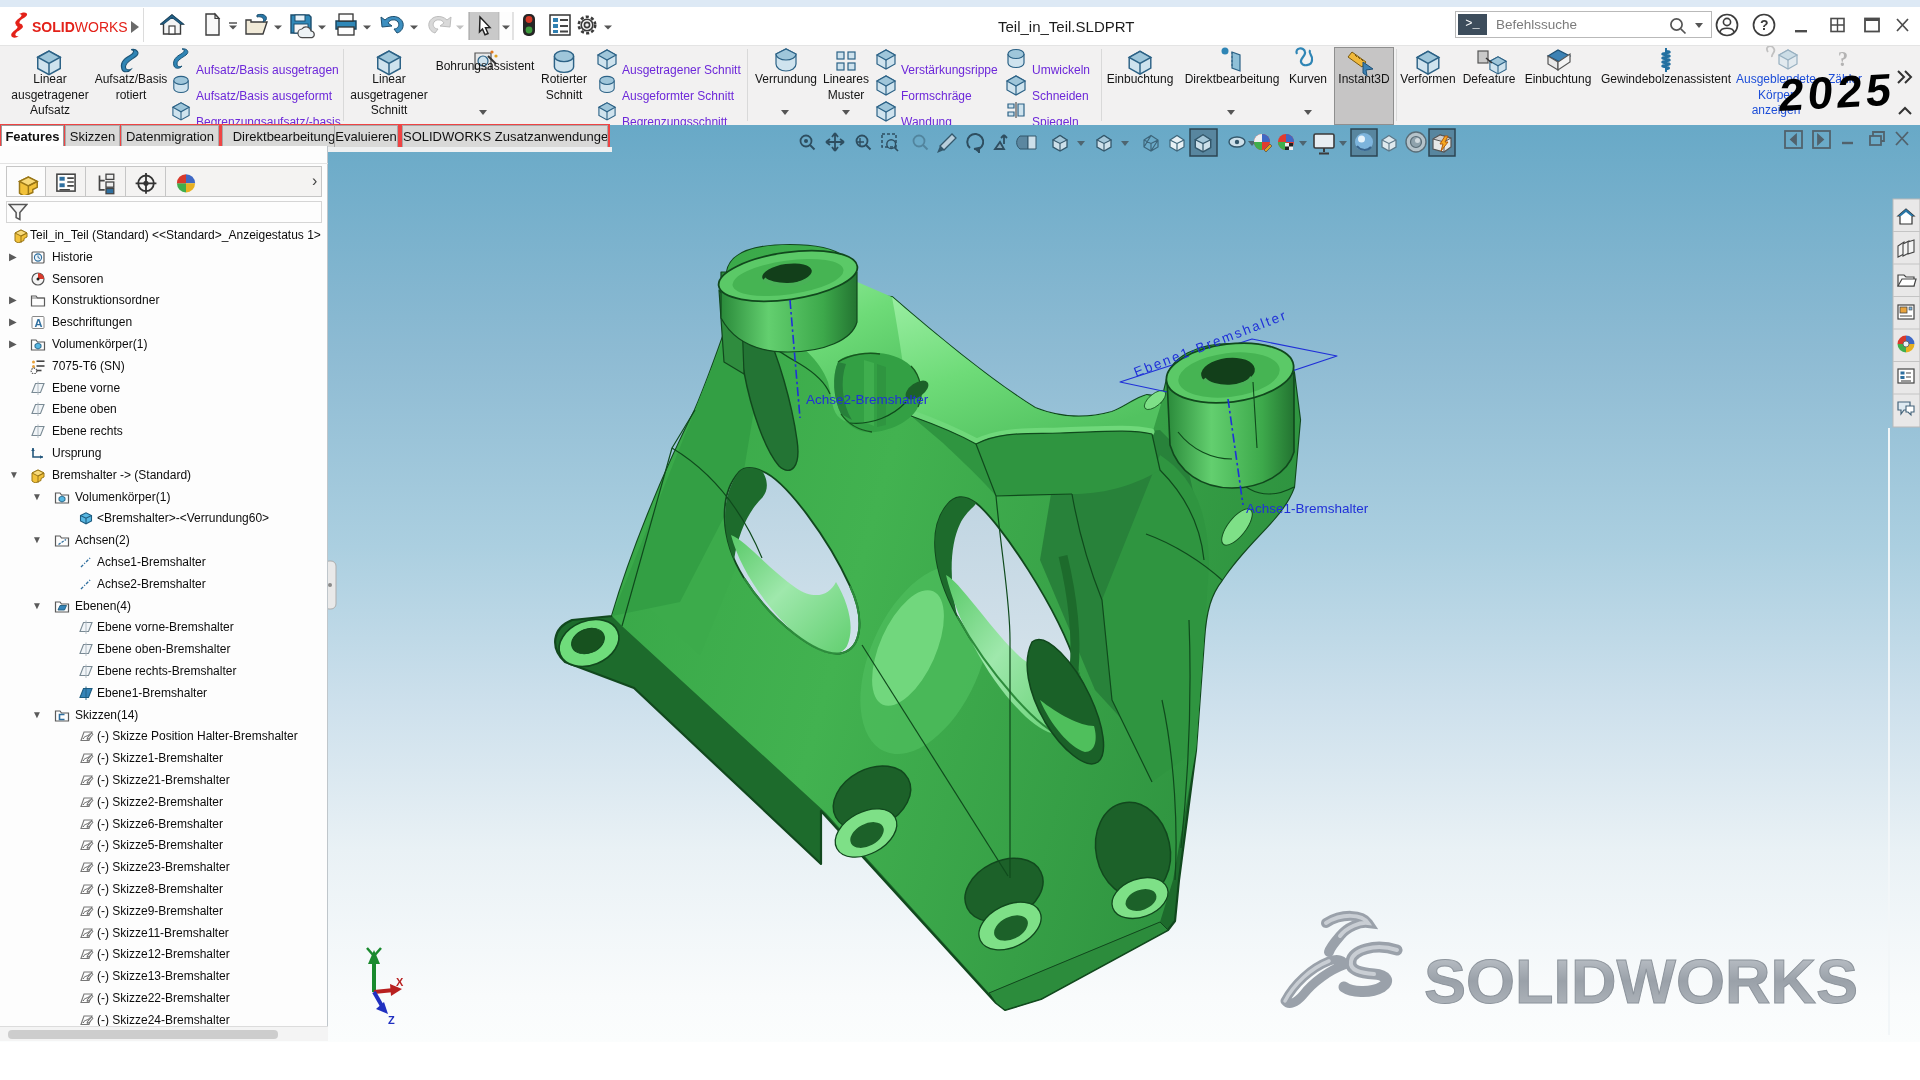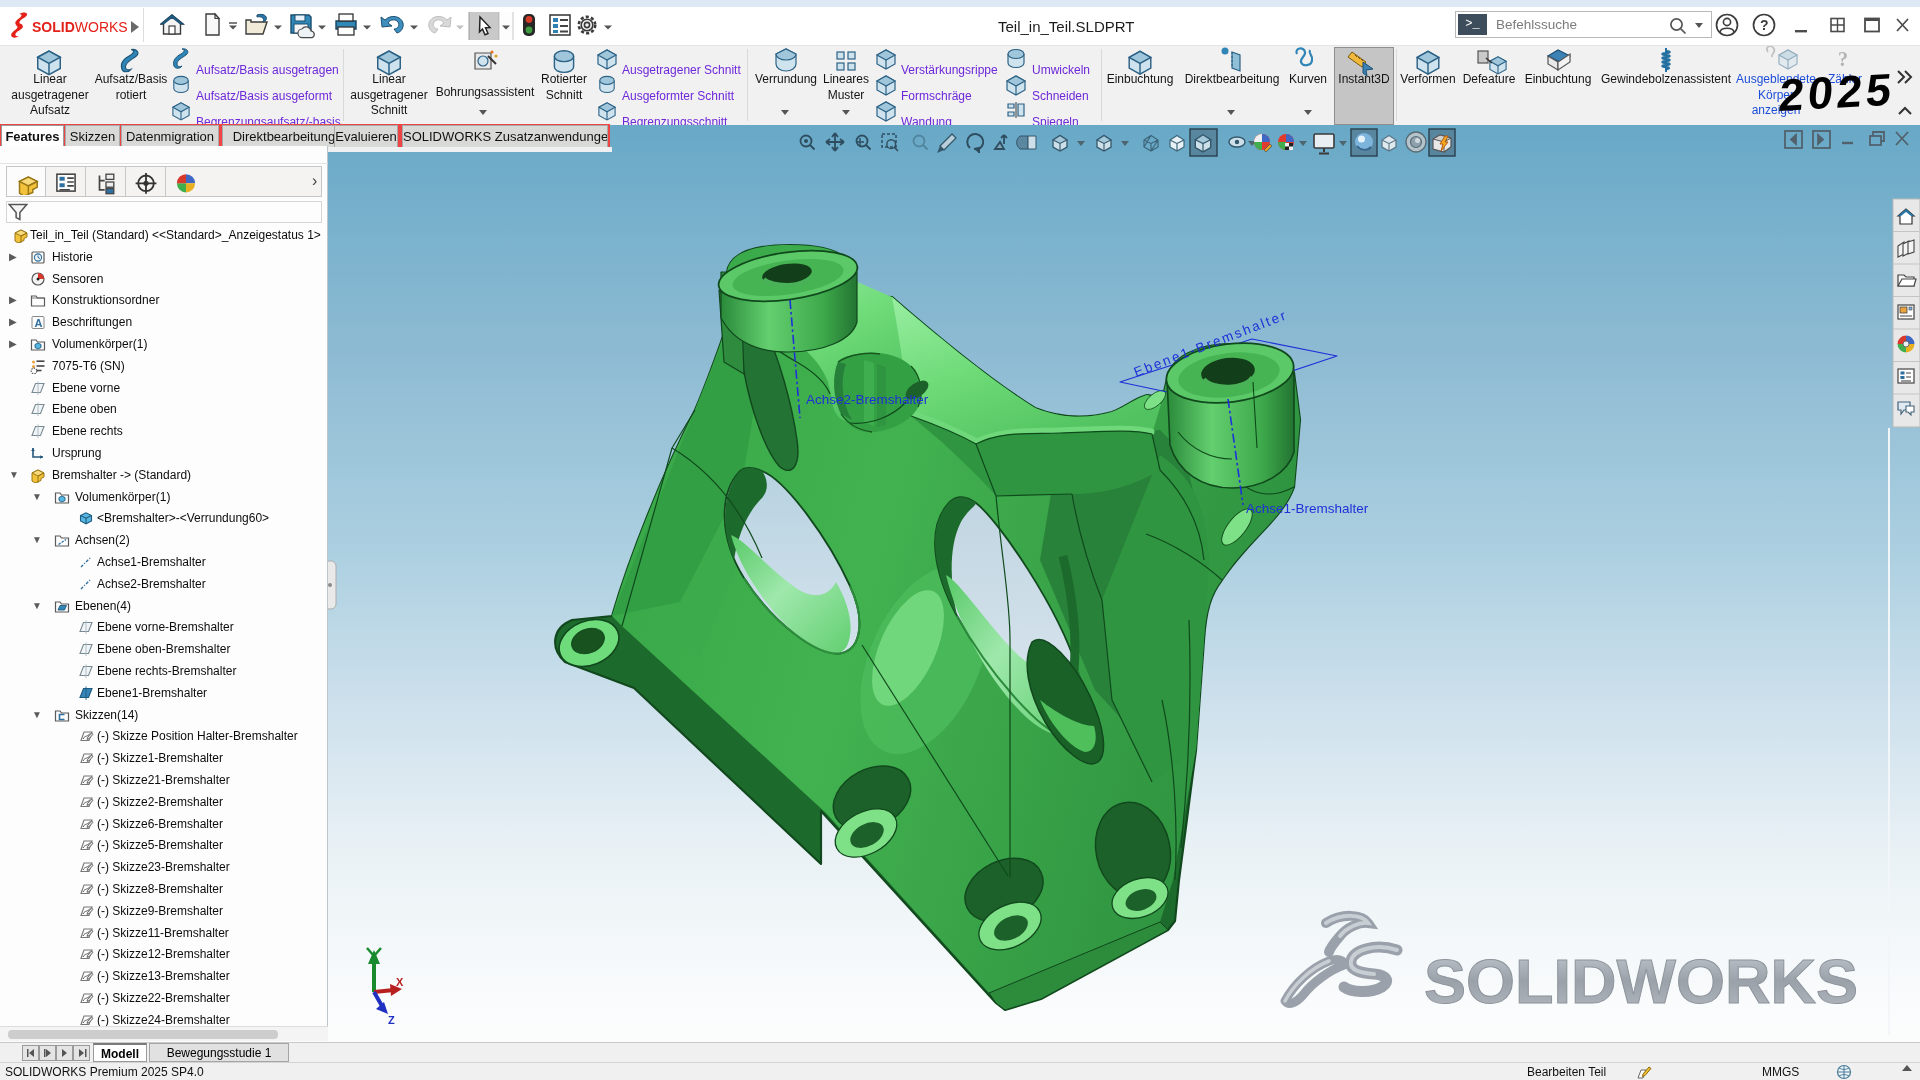--- a/index.html
+++ b/index.html
@@ -223,21 +223,21 @@
         </g>
       <path d="M1898 25 l6 6 -6 6 M1905 25 l6 6 -6 6" fill="none" stroke="#333" stroke-width="2"></path>
       <path d="M1899 68 l6 -6 6 6" fill="none" stroke="#333" stroke-width="2"></path>
     </svg>
     <div class="rlab" style="left:4px;top:26px;width:92px">Linear<br>ausgetragener<br>Aufsatz</div>
     <div class="rlab" style="left:85px;top:26px;width:92px">Aufsatz/Basis<br>rotiert</div>
     <div class="rlabL" style="left:196px;top:6px">Aufsatz/Basis ausgetragen</div>
     <div class="rlabL" style="left:196px;top:32px">Aufsatz/Basis ausgeformt</div>
     <div class="rlabL" style="left:196px;top:58px">Begrenzungsaufsatz/-basis</div>
     <div class="rlab" style="left:343px;top:26px;width:92px">Linear<br>ausgetragener<br>Schnitt</div>
-    <div class="rlab" style="left:420px;top:39px;width:130px">Bohrungsassistent</div>
+    <div class="rlab" style="left:420px;top:13px;width:130px">Bohrungsassistent</div>
     <div class="rlab" style="left:518px;top:26px;width:92px">Rotierter<br>Schnitt</div>
     <div class="rlabL" style="left:622px;top:6px">Ausgetragener Schnitt</div>
     <div class="rlabL" style="left:622px;top:32px">Ausgeformter Schnitt</div>
     <div class="rlabL" style="left:622px;top:58px">Begrenzungsschnitt</div>
     <div class="rlab" style="left:744px;top:26px;width:84px">Verrundung</div>
     <div class="rlab" style="left:804px;top:26px;width:84px">Lineares<br>Muster</div>
     <div class="rlabL" style="left:901px;top:6px">Verstärkungsrippe</div>
     <div class="rlabL" style="left:901px;top:32px">Formschräge</div>
     <div class="rlabL" style="left:901px;top:58px">Wandung</div>
     <div class="rlabL" style="left:1032px;top:6px">Umwickeln</div>
@@ -997,46 +997,13 @@
             <use href="#i-sk"></use>
           </svg>
           <span class="lbl" style="left:97px">(-) Skizze24-Bremshalter</span>
         </div>
     </div>
   </div>
 
   <div class="abs" style="left:0px;top:1026px;width:328px;height:15px;background:#f4f4f4;border-top:1px solid #dcdcdc">
     <div class="abs" style="left:8px;top:3px;width:270px;height:9px;background:#cdcdcd;border-radius:4px"></div>
   </div>
-  <div class="abs" id="bottabs">
-    <svg class="abs" style="left:22px;top:2px" width="70" height="16" viewBox="0 0 70 16">
-      <g fill="#e4e4e4" stroke="#9a9a9a">
-          <rect x="0.5" y="0.5" width="16" height="15"></rect>
-          <rect x="17.5" y="0.5" width="16" height="15"></rect>
-          <rect x="34.5" y="0.5" width="16" height="15"></rect>
-          <rect x="51.5" y="0.5" width="16" height="15"></rect>
-        </g>
-      <g fill="#555">
-          <path d="M12 4 L7 8 L12 12 Z"></path>
-          <path d="M5 4 l1.5 0 0 8 -1.5 0 z"></path>
-          <path d="M24 4 L29 8 L24 12 Z M22 4 l1.5 0 0 8 -1.5 0 z"></path>
-          <path d="M40 4 L45 8 L40 12 Z"></path>
-          <path d="M57 4 L62 8 L57 12 Z M63 4 l1.5 0 0 8 -1.5 0 z"></path>
-        </g>
-    </svg>
-    <div class="btab" style="left:93px;width:54px;background:#fff;border:1px solid #9a9a9a;border-top:2px solid #7a7a7a;font-weight:bold">Modell</div>
-    <div class="btab" style="left:149px;width:140px;background:#e2e1e1;border:1px solid #a5a5a5">Bewegungsstudie 1</div>
-  </div>
-  <div class="abs" id="statusbar">
-    <div class="abs" style="left:5px;top:2px">SOLIDWORKS Premium 2025 SP4.0</div>
-    <div class="abs" style="left:1527px;top:2px">Bearbeiten Teil</div>
-    <svg class="abs" style="left:1637px;top:2px" width="16" height="14" viewBox="0 0 16 14">
-        <path d="M1 13 L4 5 L9 5 L6 13 Z" fill="#fff" stroke="#666"></path>
-        <path d="M6 9 L12 2 L14 3.5 L8 10.5 L5.5 11.5 Z" fill="#f0c030" stroke="#8a6a10"></path>
-      </svg>
-    <div class="abs" style="left:1762px;top:2px">MMGS</div>
-    <svg class="abs" style="left:1836px;top:1px" width="16" height="16" viewBox="0 0 16 16">
-        <circle cx="8" cy="8" r="6.5" fill="#eef4f8" stroke="#4a7a9a" stroke-width="1.2"></circle>
-        <path d="M1.5 8 L14.5 8 M8 1.5 L8 14.5 M3 3.8 C6 6 10 6 13 3.8 M3 12.2 C6 10 10 10 13 12.2" fill="none" stroke="#4a7a9a" stroke-width="1"></path>
-      </svg>
-    <div class="abs" style="left:1902px;top:2px;width:0;height:0;border-left:5px solid transparent;border-right:5px solid transparent;border-bottom:6px solid #555"></div>
-  </div>
 </div>
 
 </body></html>

